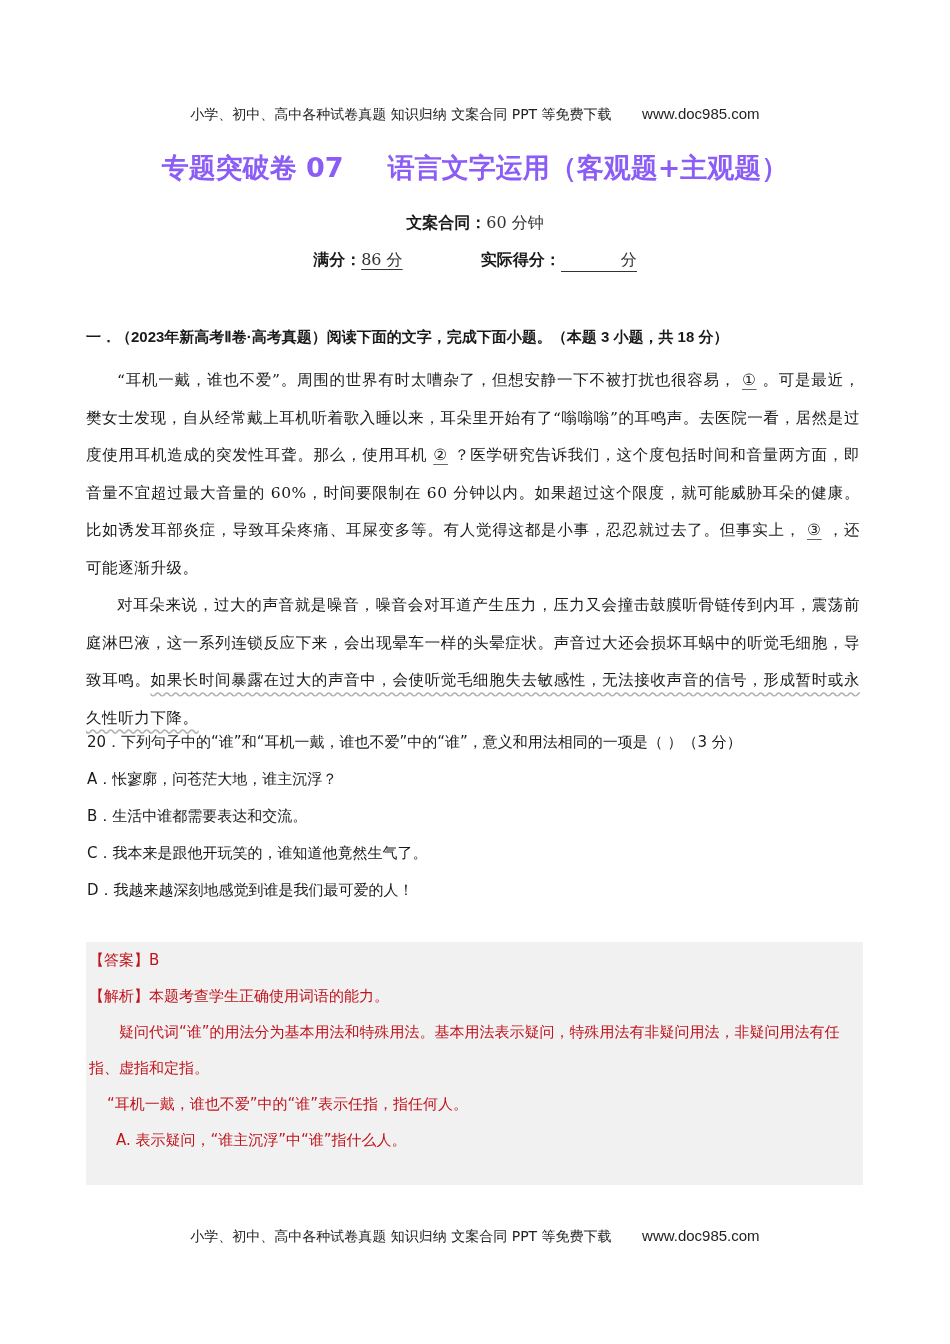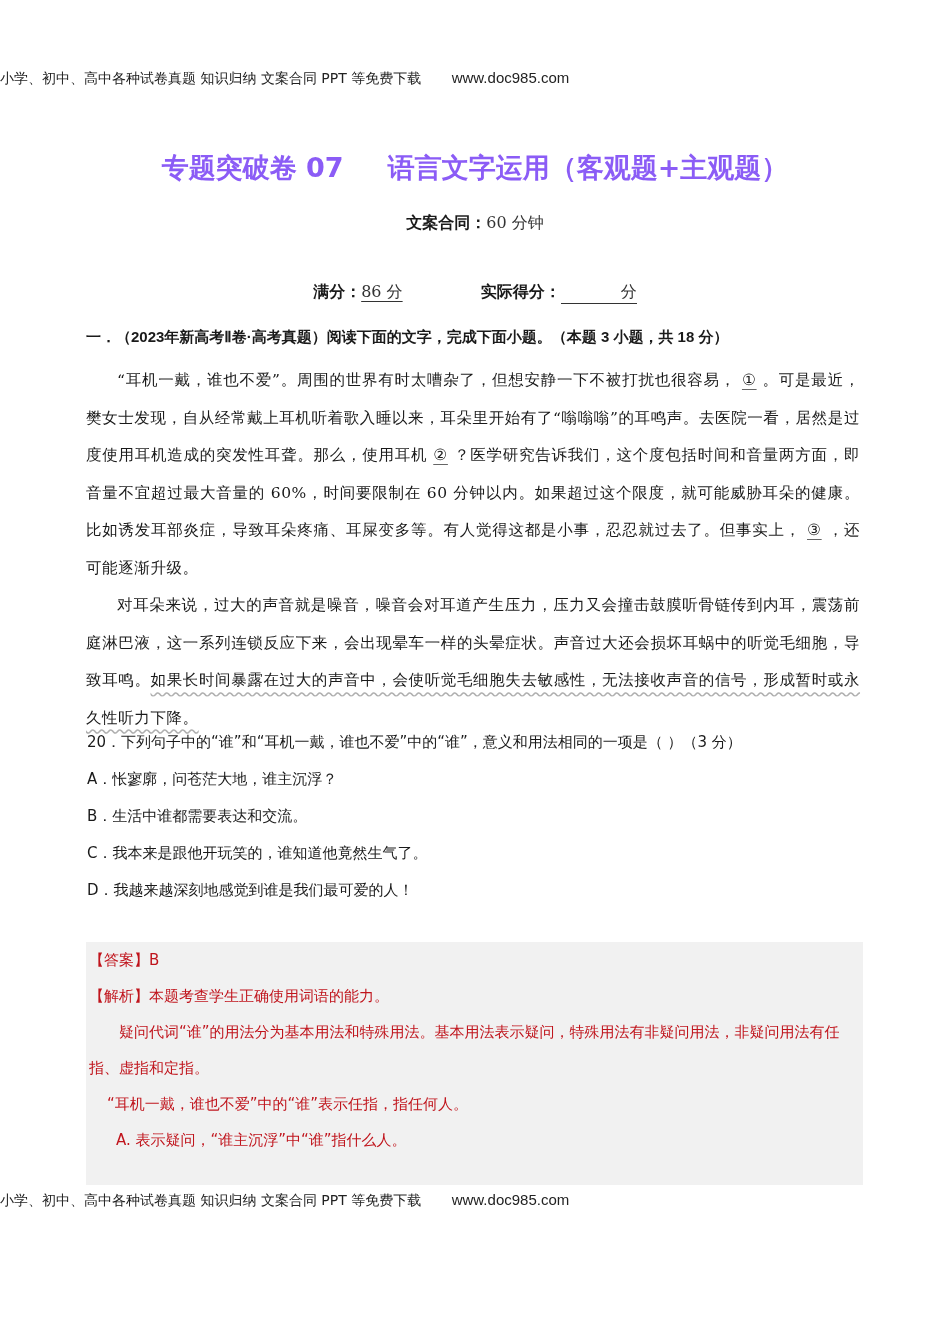--- a/index.html
+++ b/index.html
@@ -1,28 +1,28 @@
 <!DOCTYPE html>
 <html><head>
 <meta charset="utf-8">
 <style>
   html, body { margin: 0; padding: 0; }
   body { width: 950px; height: 1344px; background: #ffffff; position: relative; overflow: hidden;
          font-family: "DejaVu Serif", "Liberation Serif", serif; color: #1a1a1a; }
-  .banner { position: absolute; left: 0; width: 950px; font-size: 14px; color: #222;
-            font-family: "DejaVu Sans", "Liberation Sans", sans-serif; letter-spacing: 0; }
+  .banner { position: absolute; left: 0; width: 950px; text-align: center; font-size: 14px; color: #222;
+            font-family: "DejaVu Sans", "Liberation Sans", sans-serif; letter-spacing: 0; margin-top: 36px; }
   .banner .url { margin-left: 26px; font-family: "Liberation Sans", sans-serif; font-size: 15px; }
   .banner-top { top: 69px; }
   .banner-bottom { top: 1191px; }
   .title { position: absolute; top: 150px; left: 0; width: 950px; text-align: center; font-size: 27px;
            font-weight: bold; font-family: "DejaVu Sans", "Liberation Sans", sans-serif; color: #8b5cf6; }
   .title .gap { display: inline-block; width: 44px; }
   .meta { position: absolute; left: 0; width: 950px; text-align: center; font-size: 16px; }
   .meta b { font-family: "DejaVu Sans", sans-serif; font-weight: bold; }
-  .meta .val { font-family: "DejaVu Serif", serif; color: #333; margin-top: 32px; }
+  .meta .val { font-family: "DejaVu Serif", serif; color: #333; }
   .meta1 { top: 213px; }
   .meta2 { top: 250px; }
   .uline { text-decoration: underline; text-underline-offset: 4px; }
   .blank-score { display: inline-block; border-bottom: 1px solid #333; padding: 0 0 0 60px; }
   .spacer { display: inline-block; width: 68px; }
 
   .content { position: absolute; left: 86px; width: 774px; font-size: 15.5px; line-height: 37.5px; }
   .section-head { top: 318px; font-family: Liberation Sans, sans-serif; font-weight: bold; font-size: 15px; }
   .passage { top: 362px; font-family: "DejaVu Serif", serif; letter-spacing: 0.6px; text-align: justify; }
   .passage p { margin: 0; text-indent: 2em; }

